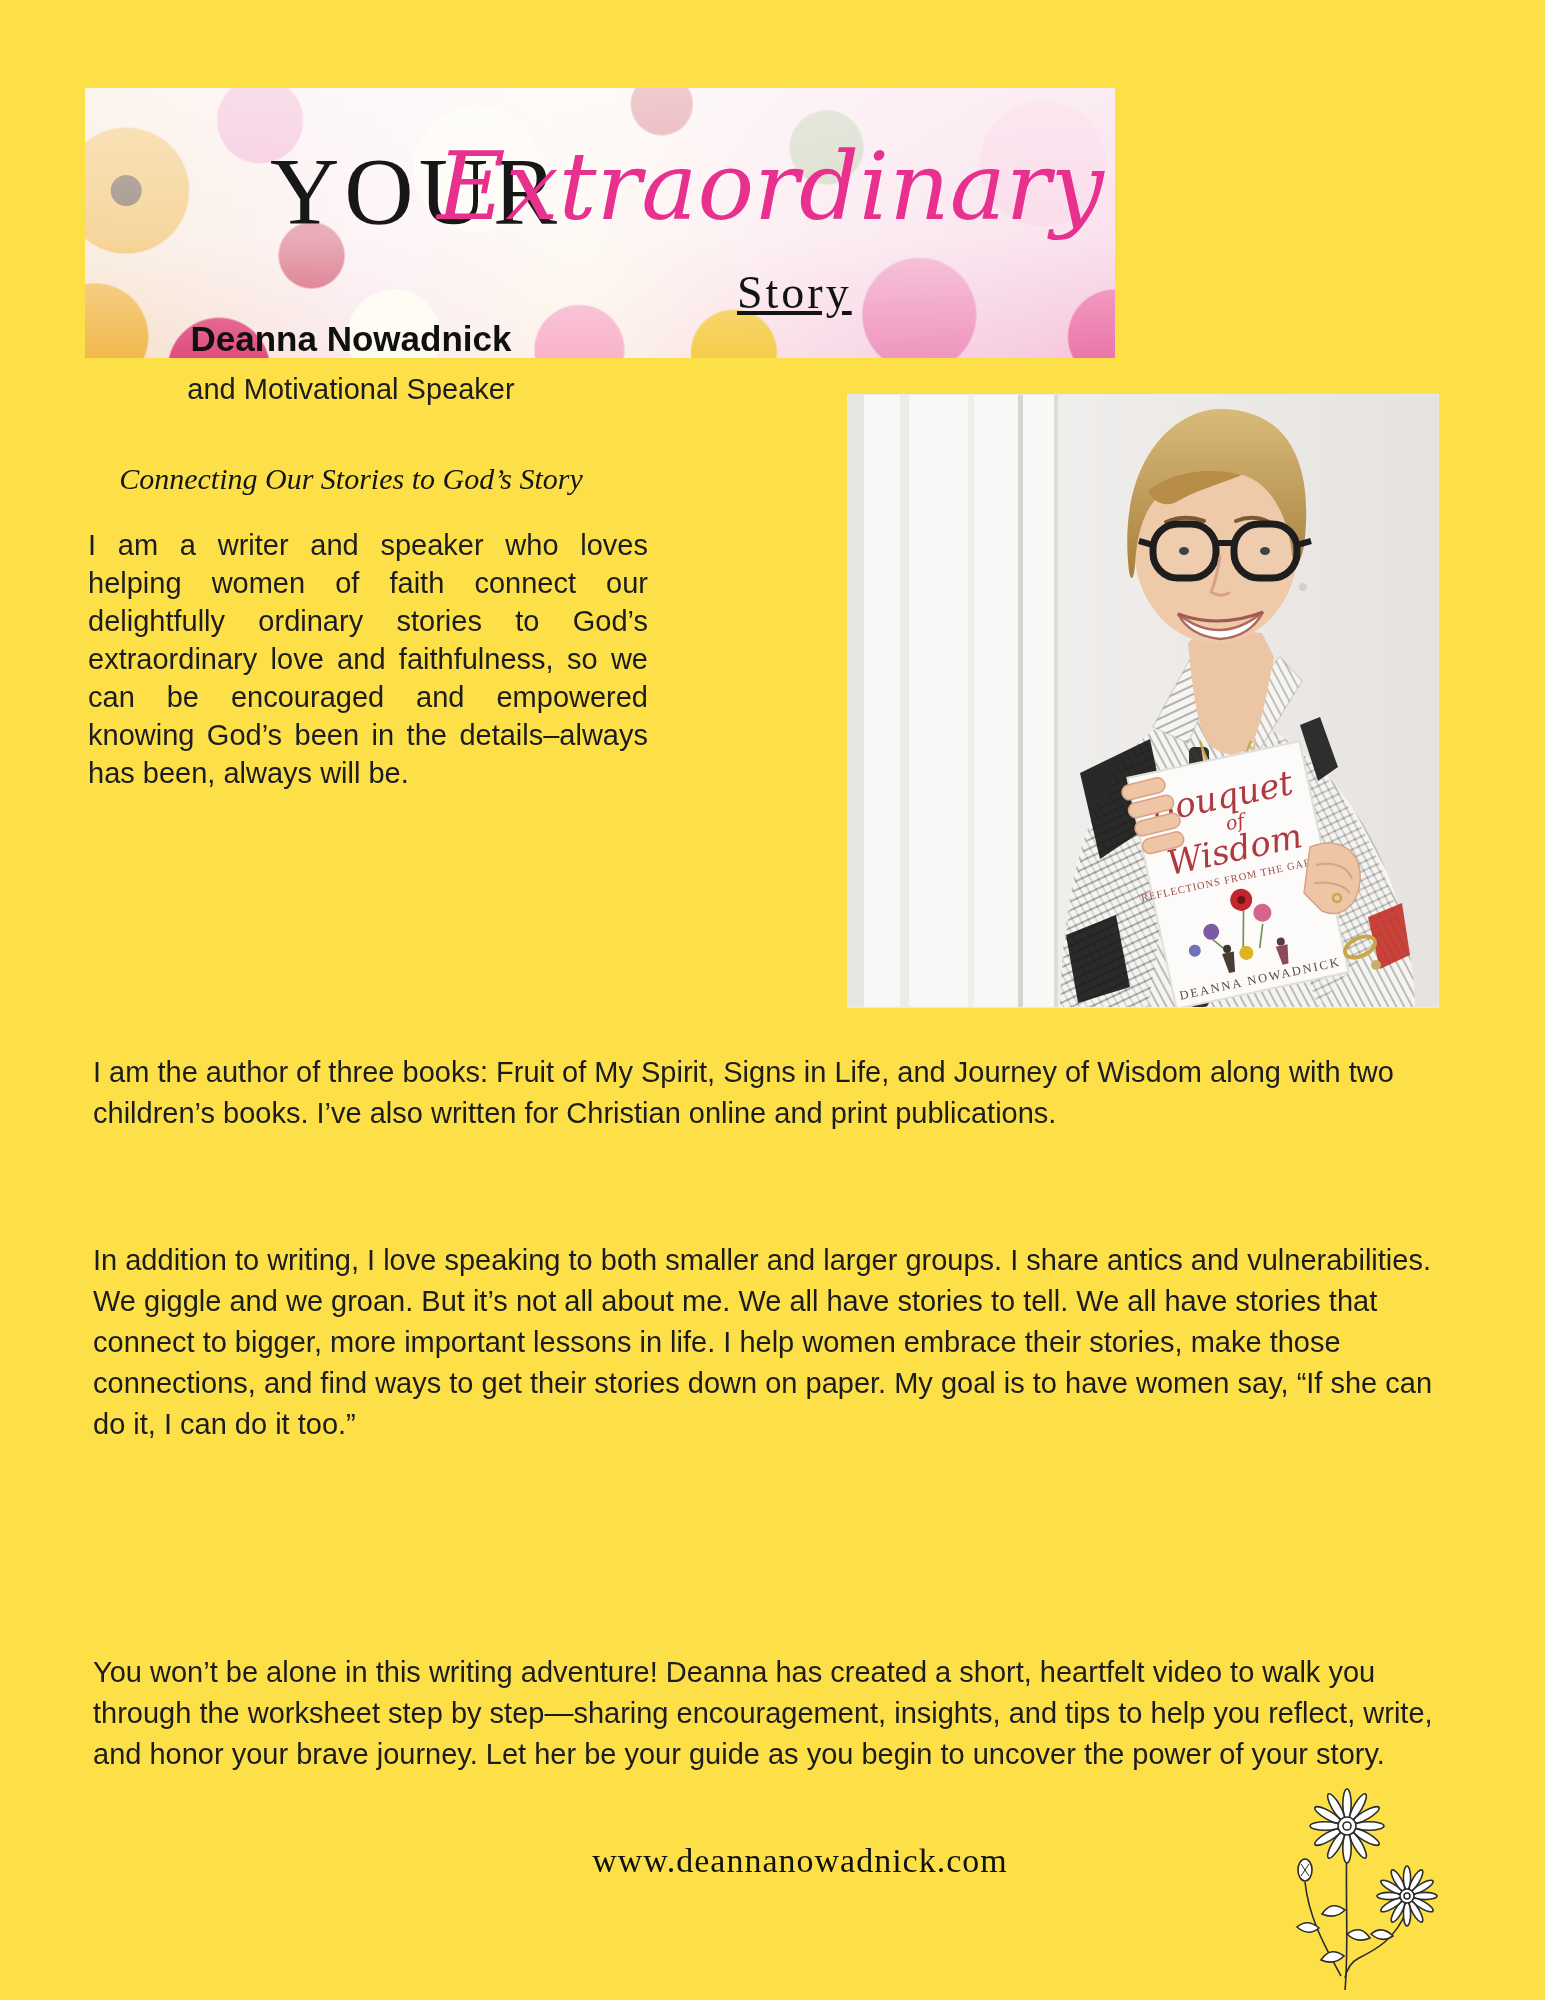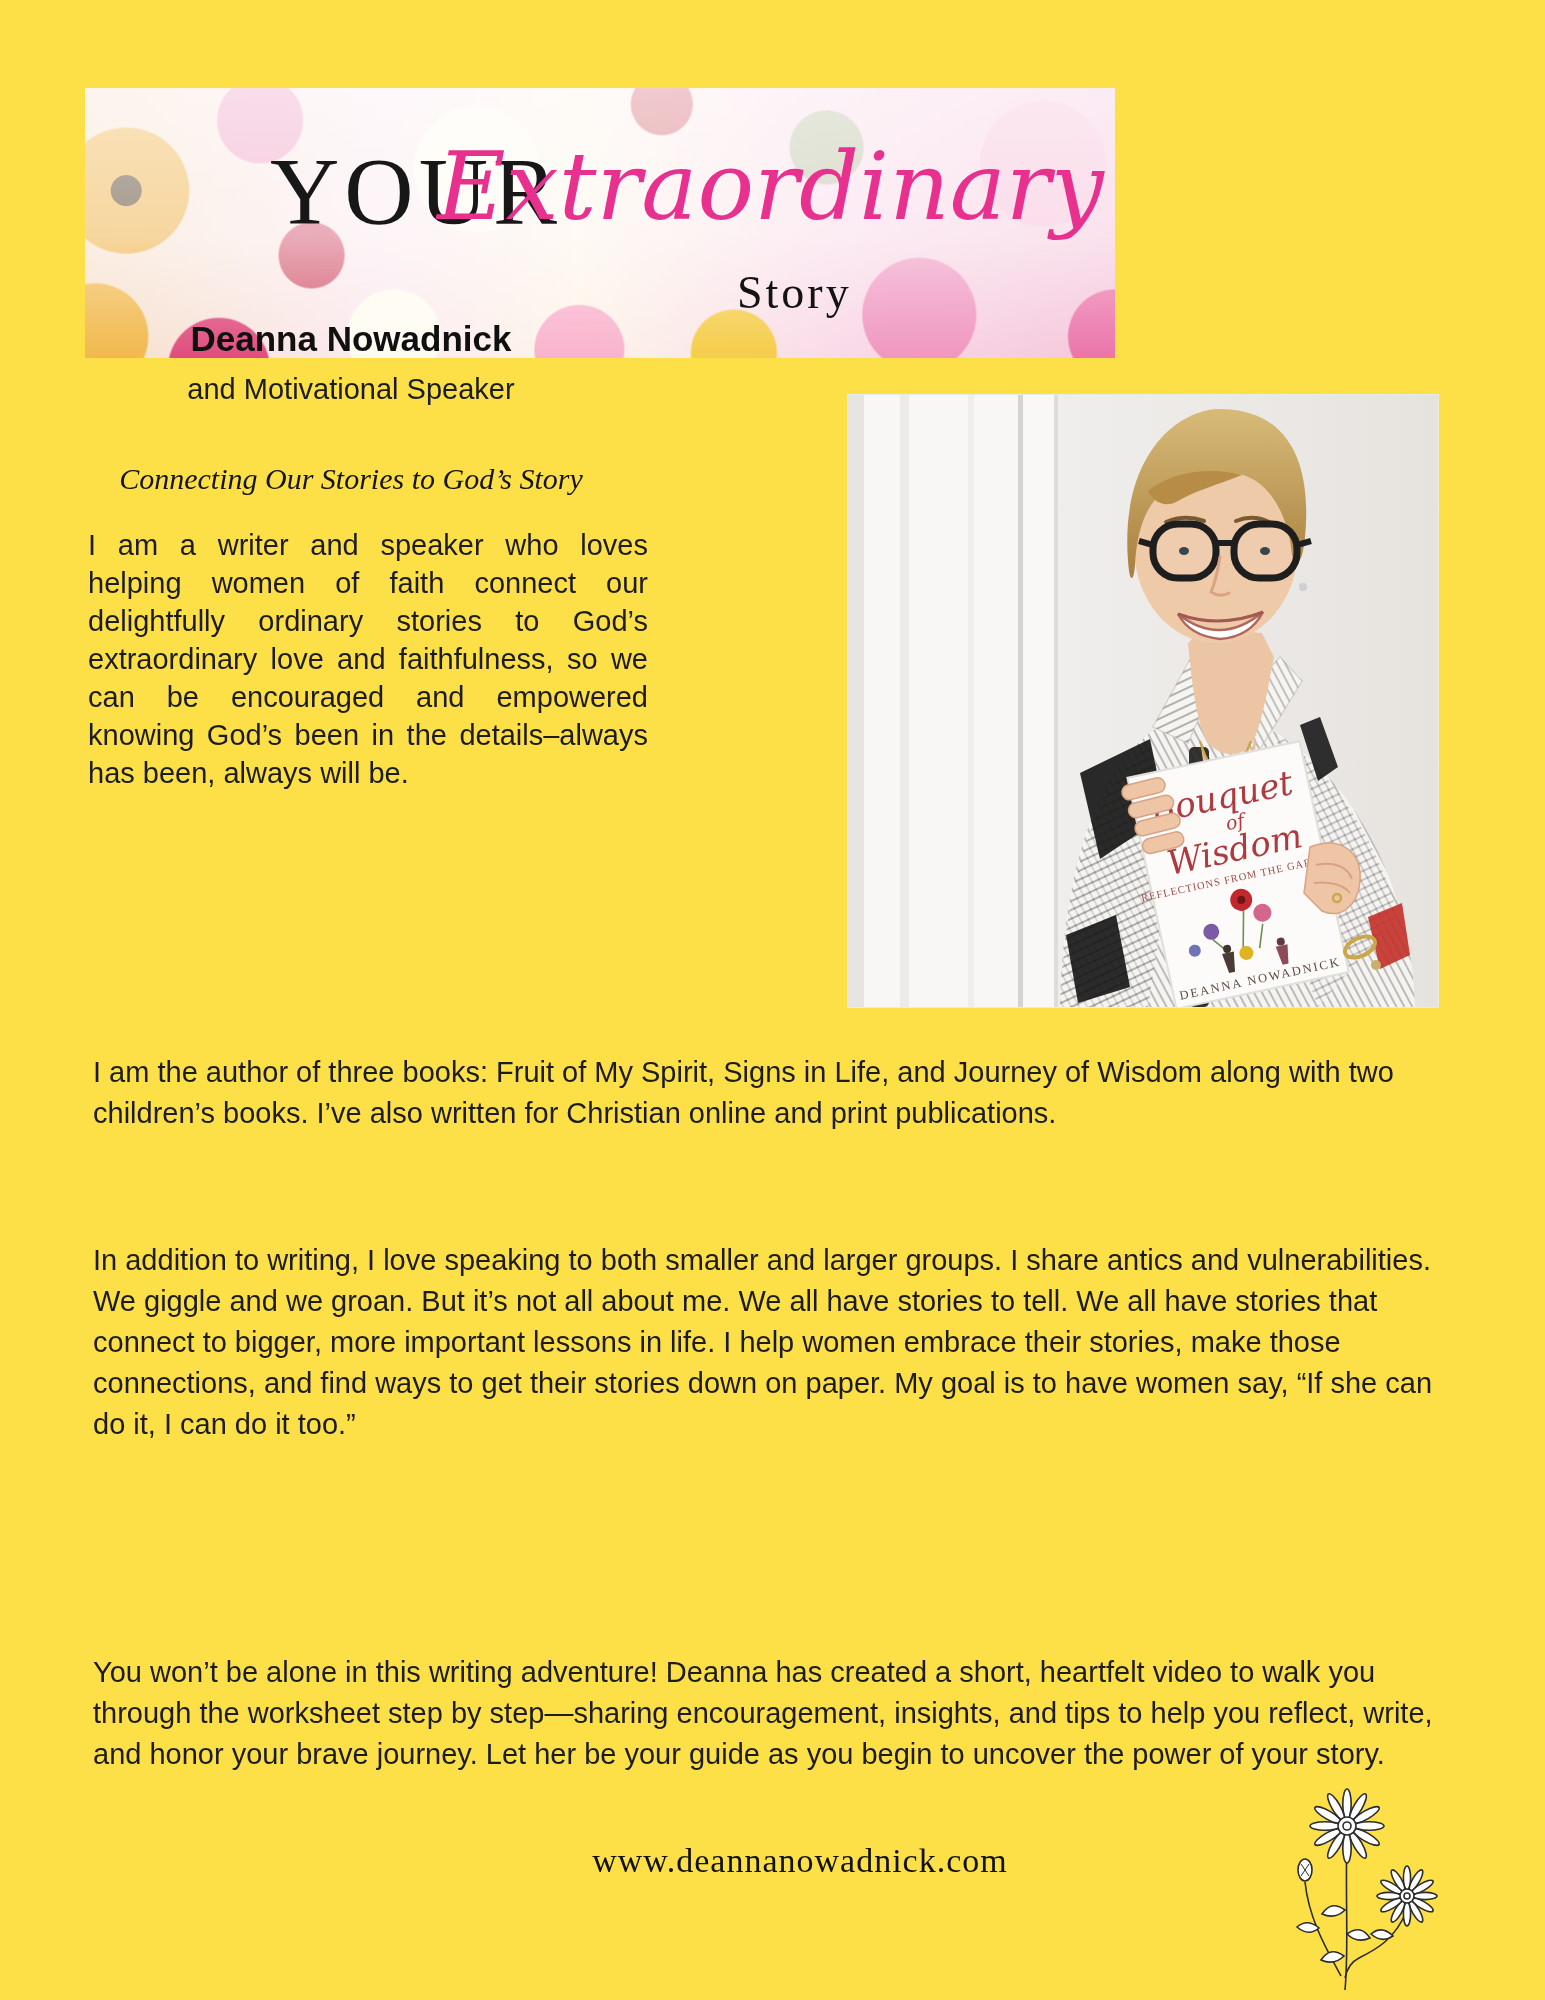--- a/index.html
+++ b/index.html
@@ -40,21 +40,21 @@
     letter-spacing:5px;color:#171717;font-weight:500;
   }
   .banner-extra{
     position:absolute;left:352px;top:16px;z-index:2;
     font-family:"DejaVu Serif",serif;font-style:italic;font-size:94px;line-height:1;
     color:#e8318f;white-space:nowrap;margin-top:36px;
   }
   .banner-story{
     position:absolute;left:652px;top:182px;z-index:2;
     font-family:"Liberation Serif",serif;font-size:46px;line-height:1;
-    letter-spacing:3px;color:#131313;font-weight:500;
+    letter-spacing:3px;color:#131313;font-weight:500;text-decoration:underline;
   }
   
   .profile-block{position:absolute;left:85px;top:318px;width:532px;text-align:center;}
   .profile-name{font-size:35px;font-weight:bold;color:#101010;line-height:1.2;}
   .profile-role{font-size:29px;color:#1c1c1e;line-height:41px;margin-top:9px;}
   .profile-role + .profile-role{margin-top:0;}
   .profile-tagline{
     position:absolute;left:85px;top:462px;width:532px;text-align:center;
     font-family:"Liberation Serif",serif;font-style:italic;font-size:30px;color:#141414;
   }

